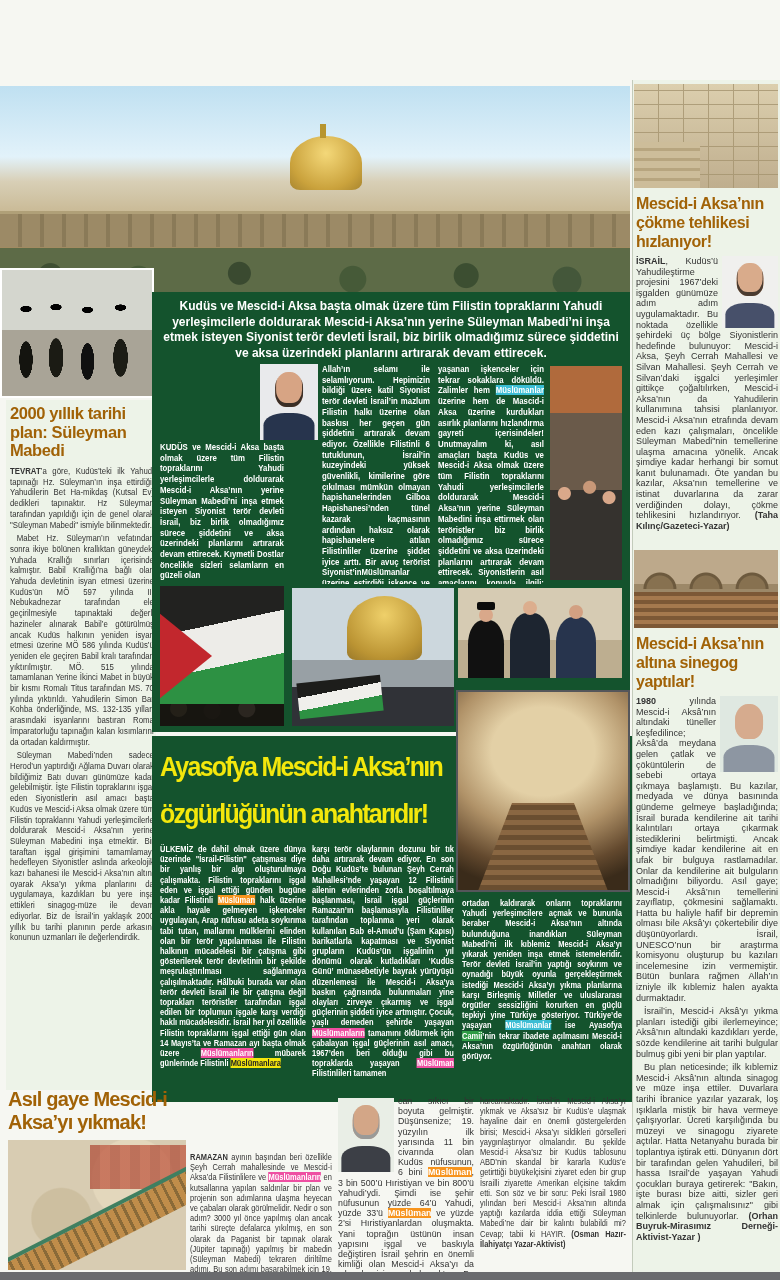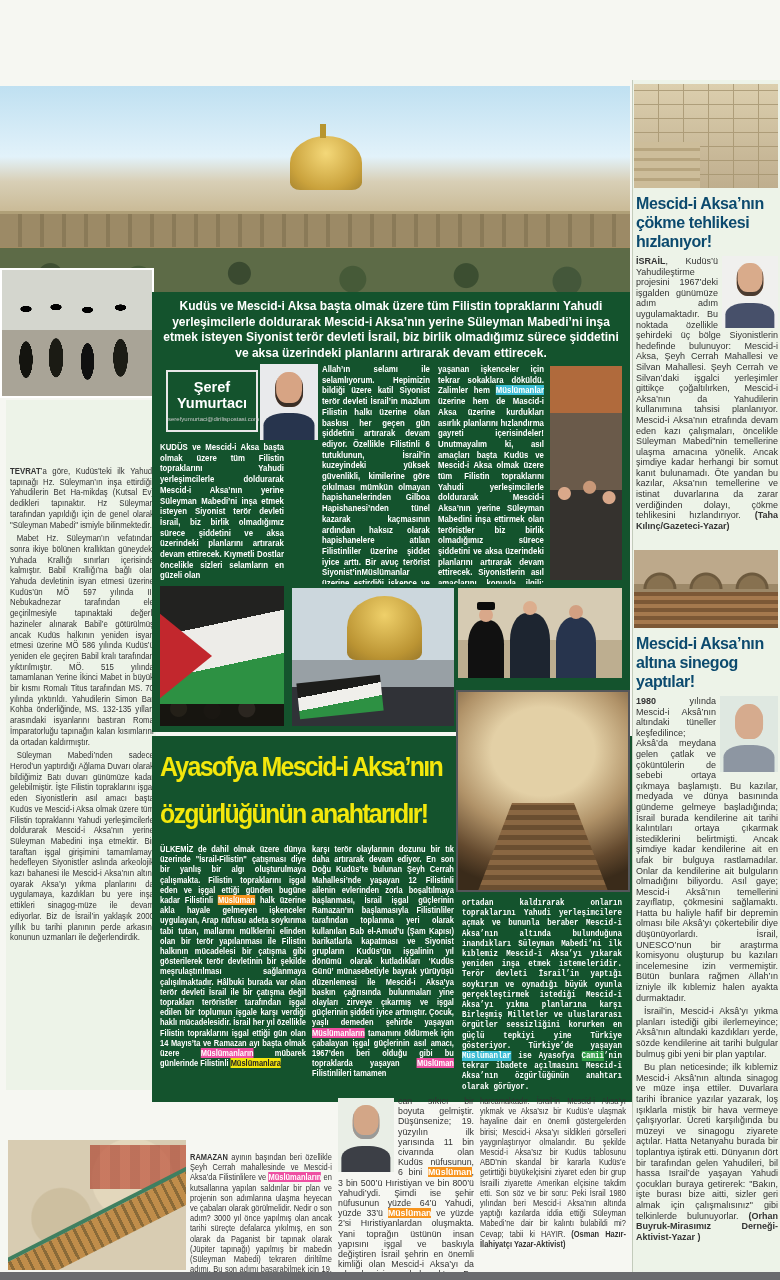--- a/index.html
+++ b/index.html
@@ -9,21 +9,21 @@
   .txt{font-size:9.2px;line-height:10.7px;text-align:justify;color:#333;}
   .dtxt{font-size:9.2px;line-height:10.7px;text-align:justify;color:#fff;font-weight:bold;}
   .cond{transform:scaleX(0.85);transform-origin:0 0;width:117.6%;}
   .clip{overflow:hidden;}
   .hl-cyan{background:#3bbdd4;color:#fff;font-weight:bold;}
   .hl-orange{background:#f7941d;color:#fff;font-weight:bold;}
   .hl-magenta{background:#ee4fa2;color:#fff;font-weight:bold;}
   .hl-yellow{background:#f3e70c;color:#222;font-weight:bold;}
   .hl-green{background:#2e9b44;color:#fff;font-weight:bold;}
   .hl-b{font-weight:bold;color:inherit;}
-  .green-title{color:#0c4a6e;font-weight:bold;}
+  .green-title{color:#a16207;font-weight:bold;}
 
   
   .masthead{left:0;top:0;width:780px;height:86px;
     background:linear-gradient(#a9d8ef,#e9f6fc 62%,#d4ebf7);}
   .masthead::after{content:'';position:absolute;left:0;bottom:0;width:100%;height:14px;
     background:repeating-linear-gradient(90deg,#c2dcea 0 26px,#b3d2e4 26px 34px,#cde4f0 34px 60px);opacity:.7;}
   .headline{position:absolute;left:0;top:2px;width:100%;text-align:center;color:#171717;
     font-size:60px;font-weight:bold;letter-spacing:-4px;-webkit-text-stroke:2.4px #171717;
     transform:scale(.98,1.22);transform-origin:50% 20%;white-space:nowrap;}
 
@@ -147,36 +147,33 @@
 
   <div class="ph ph-jer" style="left:0;top:86px;width:630px;height:208px;">
     <div class="wall"></div>
     <div class="dome"></div>
     <div class="trees"></div>
   </div>
 
   <div class="ph ph-jews" style="left:0;top:268px;width:154px;height:130px;border:2px solid #fff;box-sizing:border-box;"></div>
 
   <div class="abs sect-bg" style="left:6px;top:400px;width:150px;height:690px;">
+    <div class="green-title" style="padding:4px 4px 2px 4px;font-size:16.5px;line-height:18.5px;letter-spacing:-0.4px;">2000 yıllık tarihi plan: Süleyman Mabedi</div>
     <div class="clip" style="position:absolute;left:4px;top:66px;width:144px;height:620px;">
       <div class="cond">
         <div class="txt"><span class="hl-b">TEVRAT</span><span>’a göre, Kudüs’teki ilk Yahudi tapınağı Hz. Süleyman’ın inşa ettirdiği, Yahudilerin Bet Ha-mikdaş (Kutsal Ev) dedikleri tapınaktır. Hz Süleyman tarafından yapıldığı için de genel olarak "Süleyman Mabedi" ismiyle bilinmektedir.</span></div>
         <div class="txt" style="margin-top:3px;text-indent:8px;">Mabet Hz. Süleyman’ın vefatından sonra ikiye bölünen krallıktan güneydeki Yuhada Krallığı sınırları içerisinde kalmıştır. Babil Krallığı’na bağlı olan Yahuda devletinin isyan etmesi üzerine Kudüs’ün MÖ 597 yılında II. Nebukadnezar tarafından ele geçirilmesiyle tapınaktaki değerli hazineler alınarak Babil’e götürülmüş ancak Kudüs halkının yeniden isyan etmesi üzerine MÖ 586 yılında Kudüs’ü yeniden ele geçiren Babil kralı tarafından yıktırılmıştır. MÖ. 515 yılında tamamlanan Yerine İkinci Mabet in büyük bir kısmı Romalı Titus tarafından MS. 70 yılında yıktırıldı. Yahudilerin Simon Bar Kohba önderliğinde, MS. 132-135 yılları arasındaki isyanlarını bastıran Roma İmparatorluğu tapınağın kalan kısımlarını da ortadan kaldırmıştır.</div>
         <div class="txt" style="margin-top:3px;text-indent:8px;">Süleyman Mabedi’nden sadece Herod’un yaptırdığı Ağlama Duvarı olarak bildiğimiz Batı duvarı günümüze kadar gelebilmiştir. İşte Filistin topraklarını işgal eden Siyonistlerin asıl amacı başta Kudüs ve Mescid-i Aksa olmak üzere tüm Filistin topraklarını Yahudi yerleşimcilerle doldurarak Mescid-i Aksa’nın yerine Süleyman Mabedini inşa etmektir. Bir taraftan işgal girişimini tamamlamayı hedefleyen Siyonistler aslında arkeolojik kazı bahanesi ile Mescid-i Aksa’nın altını oyarak Aksa’yı yıkma planlarını da uygulamaya, kazdıkları bu yere inşa ettikleri sinagog-müze ile devam ediyorlar. Biz de İsrail’in yaklaşık 2000 yıllık bu tarihi planının perde arkasını konunun uzmanları ile değerlendirdik.</div>
       </div>
     </div>
   </div>
 
   <div class="abs darkbox" style="left:152px;top:292px;width:478px;height:440px;">
     <div class="abs introp" style="left:8px;top:7px;width:462px;height:62px;">Kudüs ve Mescid-i Aksa başta olmak üzere tüm Filistin topraklarını Yahudi yerleşimcilerle doldurarak Mescid-i Aksa’nın yerine Süleyman Mabedi’ni inşa etmek isteyen Siyonist terör devleti İsrail, biz birlik olmadığımız sürece şiddetini ve aksa üzerindeki planlarını artırarak devam ettirecek.</div>
 
-    <div class="abs author-frame" style="left:14px;top:78px;width:88px;height:58px;">
-      <div class="author-name">Şeref Yumurtacı</div>
-      <div class="author-email">serefyumurtaci@dirilispostasi.com</div>
-    </div>
     <div class="hs hs-seref" style="left:108px;top:72px;width:58px;height:76px;"></div>
 
     <div class="abs clip" style="left:8px;top:150px;width:124px;height:138px;">
       <div class="cond dtxt"><span class="hl-b">KUDÜS</span><span> ve Mescid-i Aksa başta olmak üzere tüm Filistin topraklarını Yahudi yerleşimcilerle doldurarak Mescid-i Aksa’nın yerine Süleyman Mabedi’ni inşa etmek isteyen Siyonist terör devleti İsrail, biz birlik olmadığımız sürece şiddetini ve aksa üzerindeki planlarını artırarak devam ettirecek. Kıymetli Dostlar öncelikle sizleri selamların en güzeli olan</span></div>
     </div>
     <div class="abs clip" style="left:170px;top:72px;width:108px;height:220px;">
       <div class="cond dtxt"><span>Allah’ın selamı ile selamlıyorum. Hepimizin bildiği üzere katil Siyonist terör devleti İsrail’in mazlum Filistin halkı üzerine olan baskısı her geçen gün şiddetini artırarak devam ediyor. Özellikle Filistinli 6 tutuklunun, İsrail’in kuzeyindeki yüksek güvenlikli, kimilerine göre çıkılması mümkün olmayan hapishanelerinden Gilboa Hapishanesi’nden tünel kazarak kaçmasının ardından haksız olarak hapishanelere atılan Filistinliler üzerine şiddet iyice arttı. Bir avuç terörist Siyonist’inMüslümanlar üzerine estirdiği işkence ve soykırım planlarının nasıl pamuk ipliğine bağlı olduğu bir kez daha ortaya çıktı. Filistin halkı hapishanelerde</span></div>
     </div>
     <div class="abs clip" style="left:286px;top:72px;width:106px;height:220px;">
       <div class="cond dtxt"><span>yaşanan işkenceler için tekrar sokaklara döküldü. Zalimler hem </span><span class="hl-cyan">Müslümanlar</span><span> üzerine hem de Mascid-i Aksa üzerine kurdukları asırlık planlarını hızlandırma gayreti içerisindeler!  Unutmayalım ki, asıl amaçları başta Kudüs ve Mescid-i Aksa olmak üzere tüm Filistin topraklarını Yahudi yerleşimcilerle doldurarak Mescid-i Aksa’nın yerine Süleyman Mabedini inşa ettirmek olan teröristler biz birlik olmadığımız sürece şiddetini ve aksa üzerindeki planlarını artırarak devam ettirecek. Siyonistlerin asıl amaçlarını konuyla ilgili; İlahiyatçı-Yazar Osman Hazır, Aktivist Orhan Buyruk ve Gazeteci Yazar Taha Kılınç ile konuştuk.</span></div>
@@ -193,27 +190,28 @@
   </div>
 
   <div class="abs darkbox" style="left:152px;top:736px;width:512px;height:366px;">
     <div class="abs" style="left:8px;top:8px;width:298px;height:96px;color:#f3e70c;font-weight:bold;font-size:26px;line-height:43px;letter-spacing:-1.8px;transform:scale(.96,1.08);transform-origin:0 0;">Ayasofya Mescid-i Aksa’nın özgürlüğünün anahtarıdır!</div>
     <div class="abs clip" style="left:8px;top:108px;width:146px;height:252px;">
       <div class="cond dtxt" style="font-size:8.8px;line-height:10.2px;"><span class="hl-b">ÜLKEMİZ</span><span> de dahil olmak üzere dünya üzerinde "İsrail-Filistin" çatışması diye bir yanlış bir algı oluşturulmaya çalışmakta. Filistin topraklarını işgal eden ve işgal ettiği günden bugüne kadar Filistinli </span><span class="hl-orange">Müslüman</span><span> halk üzerine akla hayale gelmeyen işkenceler uygulayan, Arap nüfusu adeta soykırıma tabi tutan, mallarını mülklerini elinden olan bir terör yapılanması ile Filistin halkının mücadelesi bir çatışma gibi gösterilerek terör devletinin bir şekilde meşrulaştırılması sağlanmaya çalışılmaktadır. Hâlbuki burada var olan terör devleti İsrail ile bir çatışma değil toprakları teröristler tarafından işgal edilen bir toplumun işgale karşı verdiği haklı mücadelesidir. İsrail her yıl özellikle Filistin topraklarını işgal ettiği gün olan 14 Mayıs’ta ve Ramazan ayı başta olmak üzere </span><span class="hl-magenta">Müslümanların</span><span> mübarek günlerinde Filistinli </span><span class="hl-yellow">Müslümanlara</span></div>
     </div>
     <div class="abs clip" style="left:160px;top:108px;width:142px;height:252px;">
       <div class="cond dtxt" style="font-size:8.8px;line-height:10.2px;"><span>karşı terör olaylarının dozunu bir tık daha artırarak devam ediyor. En son Doğu Kudüs’te bulunan Şeyh Cerrah Mahallesi’nde yaşayan 12 Filistinli ailenin evlerinden zorla boşaltılmaya başlanması, İsrail işgal güçlerinin Ramazan’ın başlamasıyla Filistinliler tarafından toplanma yeri olarak kullanılan Bab el-Amud’u (Şam Kapısı) barikatlarla kapatması ve Siyonist grupların Kudüs’ün işgalinin yıl dönümü olarak kutladıkları ‘Kudüs Günü’ münasebetiyle bayrak yürüyüşü düzenlemesi ile Mescid-i Aksa’ya baskın çağrısında bulunmaları yine olayları zirveye çıkarmış ve işgal güçlerinin şiddeti iyice artmıştır. Çocuk, yaşlı demeden şehirde yaşayan </span><span class="hl-magenta">Müslümanların</span><span> tamamını öldürmek için çabalayan işgal güçlerinin asıl amacı, 1967’den beri olduğu gibi bu topraklarda yaşayan </span><span class="hl-magenta">Müslüman</span><span> Filistinlileri tamamen</span></div>
     </div>
-    <div class="abs clip" style="left:310px;top:162px;width:160px;height:198px;font-family:Liberation Mono, monospace;">
+    <div class="abs clip" style="left:310px;top:162px;width:160px;height:198px;">
       <div class="cond dtxt" style="font-size:8.8px;line-height:10.2px;"><span>ortadan kaldırarak onların topraklarını Yahudi yerleşimcilere açmak ve bununla beraber Mescid-i Aksa’nın altında bulunduğuna inandıkları Süleyman Mabedi’ni ilk kıblemiz Mescid-i Aksa’yı yıkarak yeniden inşa etmek istemeleridir. Terör devleti İsrail’in yaptığı soykırım ve oynadığı büyük oyunla gerçekleştirmek istediği Mescid-i Aksa’yı yıkma planlarına karşı Birleşmiş Milletler ve uluslararası örgütler sessizliğini korurken en güçlü tepkiyi yine Türkiye gösteriyor. Türkiye’de yaşayan </span><span class="hl-cyan">Müslümanlar</span><span> ise Ayasofya </span><span class="hl-green">Camii</span><span>’nin tekrar ibadete açılmasını Mescid-i Aksa’nın özgürlüğünün anahtarı olarak görüyor.</span></div>
     </div>
   </div>
 
   <div class="ph ph-tunnel" style="left:456px;top:690px;width:174px;height:202px;border:2px solid #55565a;box-sizing:border-box;"></div>
 
+  <div class="abs green-title" style="left:8px;top:1088px;width:182px;font-size:20px;line-height:23px;letter-spacing:-0.8px;">Asıl gaye Mescid-i Aksa’yı yıkmak!</div>
   <div class="ph ph-exc" style="left:8px;top:1140px;width:178px;height:130px;"></div>
 
   <div class="abs clip" style="left:190px;top:1152px;width:142px;height:176px;">
     <div class="cond txt" style="font-size:8.8px;line-height:10.2px;"><span class="hl-b">RAMAZAN</span><span> ayının başından beri özellikle Şeyh Cerrah mahallesinde ve Mescid-i Aksa’da Filistinlilere ve </span><span class="hl-magenta">Müslümanların</span><span> en kutsallarına yapılan saldırılar bir plan ve projenin son adımlarına ulaşma heyecan ve çabaları olarak görülmelidir. Nedir o son adım? 3000 yıl önce yapılmış olan ancak tarihi süreçte defalarca yıkılmış, en son olarak da Paganist bir tapınak olarak (Jüpiter tapınağı) yapılmış bir mabedin (Süleyman Mabedi) tekraren diriltilme adımı. Bu son adımı başarabilmek için 19. Yüzyılın başından beri yürütülen demografik, siyasi ve askeri işgal çok</span></div>
   </div>
   <div class="abs clip" style="left:338px;top:1096px;width:136px;height:176px;">
     <div class="hs hs-osman" style="position:relative;float:left;width:56px;height:74px;margin:2px 4px 2px 0;"></div>
     <div class="txt" style="font-size:8.8px;line-height:10.2px;"><span>can sıkıcı bir boyuta gelmiştir. Düşünsenize; 19. yüzyılın ilk yarısında 11 bin civarında olan Kudüs nüfusunun, 6 bini </span><span class="hl-orange">Müslüman</span><span>, 3 bin 500’ü Hıristiyan ve bin 800’ü Yahudi’ydi. Şimdi ise şehir nüfusunun yüzde 64’ü Yahudi, yüzde 33’ü </span><span class="hl-orange">Müslüman</span><span> ve yüzde 2’si Hıristiyanlardan oluşmakta. Yani toprağın üstünün insan yapısını işgal ve baskıyla değiştiren İsrail şehrin en önemli kimliği olan Mescid-i Aksa’yı da yıkmak için çabalamakta. Bu hedefe ulaşmak için arkeolojik kazı yapmak bahanesi ile Mescidin altını delik deşik etmiş oymuştur. Kendiliğinden yıkılması için çaba</span></div>
   </div>
   <div class="abs clip" style="left:480px;top:1096px;width:146px;height:176px;">

